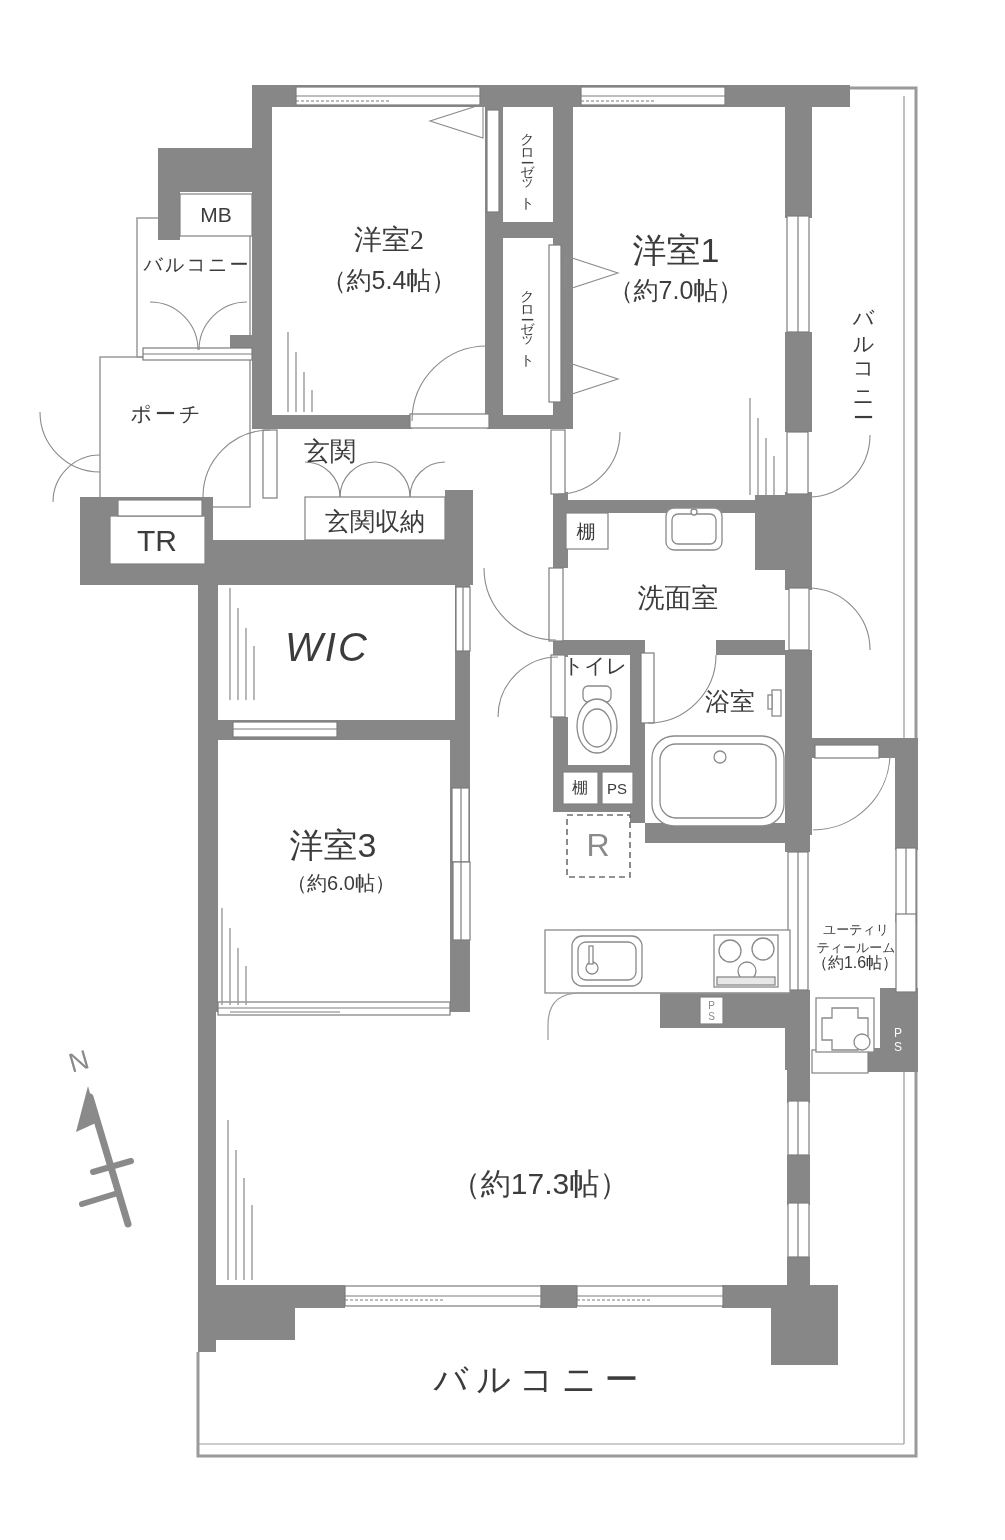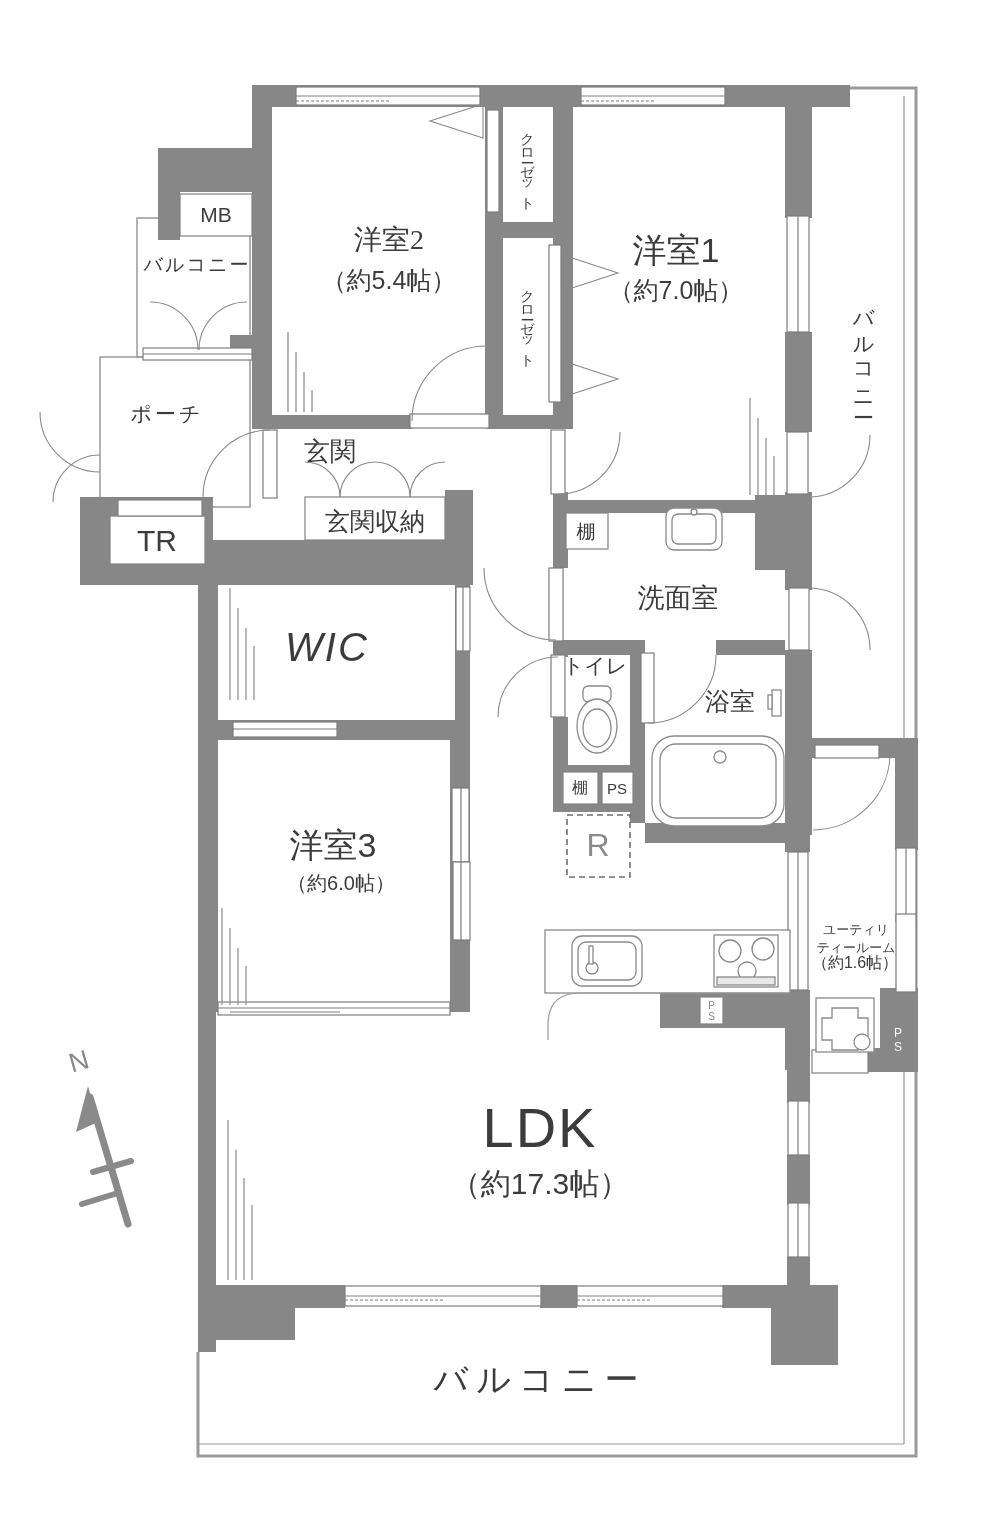--- a/index.html
+++ b/index.html
@@ -231,21 +231,20 @@
 
   <div class="lbl" style="left:389px;top:240px;font-size:28px;font-family:Liberation Serif, serif;">洋室2</div>
   <div class="lbl" style="left:389px;top:280px;font-size:25px;">（約5.4帖）</div>
 
   <div class="lbl" style="left:676px;top:250px;font-size:34px;">洋室1</div>
   <div class="lbl" style="left:676px;top:290px;font-size:25px;">（約7.0帖）</div>
 
   <div class="lbl" style="left:333px;top:845px;font-size:34px;">洋室3</div>
   <div class="lbl" style="left:333px;top:883px;font-size:20px;margin-left:8px;">（約6.0帖）</div>
 
-  <div class="lbl" style="left:540px;top:1128px;font-size:56px;letter-spacing:2px;">LDK</div>
   <div class="lbl" style="left:540px;top:1184px;font-size:30px;">（約17.3帖）</div>
 
   <div class="lbl" style="left:327px;top:647px;font-size:40px;letter-spacing:2px;font-style:italic;">WIC</div>
   <div class="lbl" style="left:678px;top:598px;font-size:27px;font-family:Liberation Serif, serif;">洗面室</div>
   <div class="lbl" style="left:595px;top:665px;font-size:21px;">トイレ</div>
   <div class="lbl" style="left:713px;top:701px;font-size:25px;margin-left:17px;">浴室</div>
   <div class="lbl" style="left:330px;top:451px;font-size:26px;text-align:center;">玄関</div>
   <div class="lbl" style="left:375px;top:521px;font-size:25px;">玄関収納</div>
 
   <div class="lbl" style="left:856px;top:929px;font-size:13px;">ユーティリ</div>

